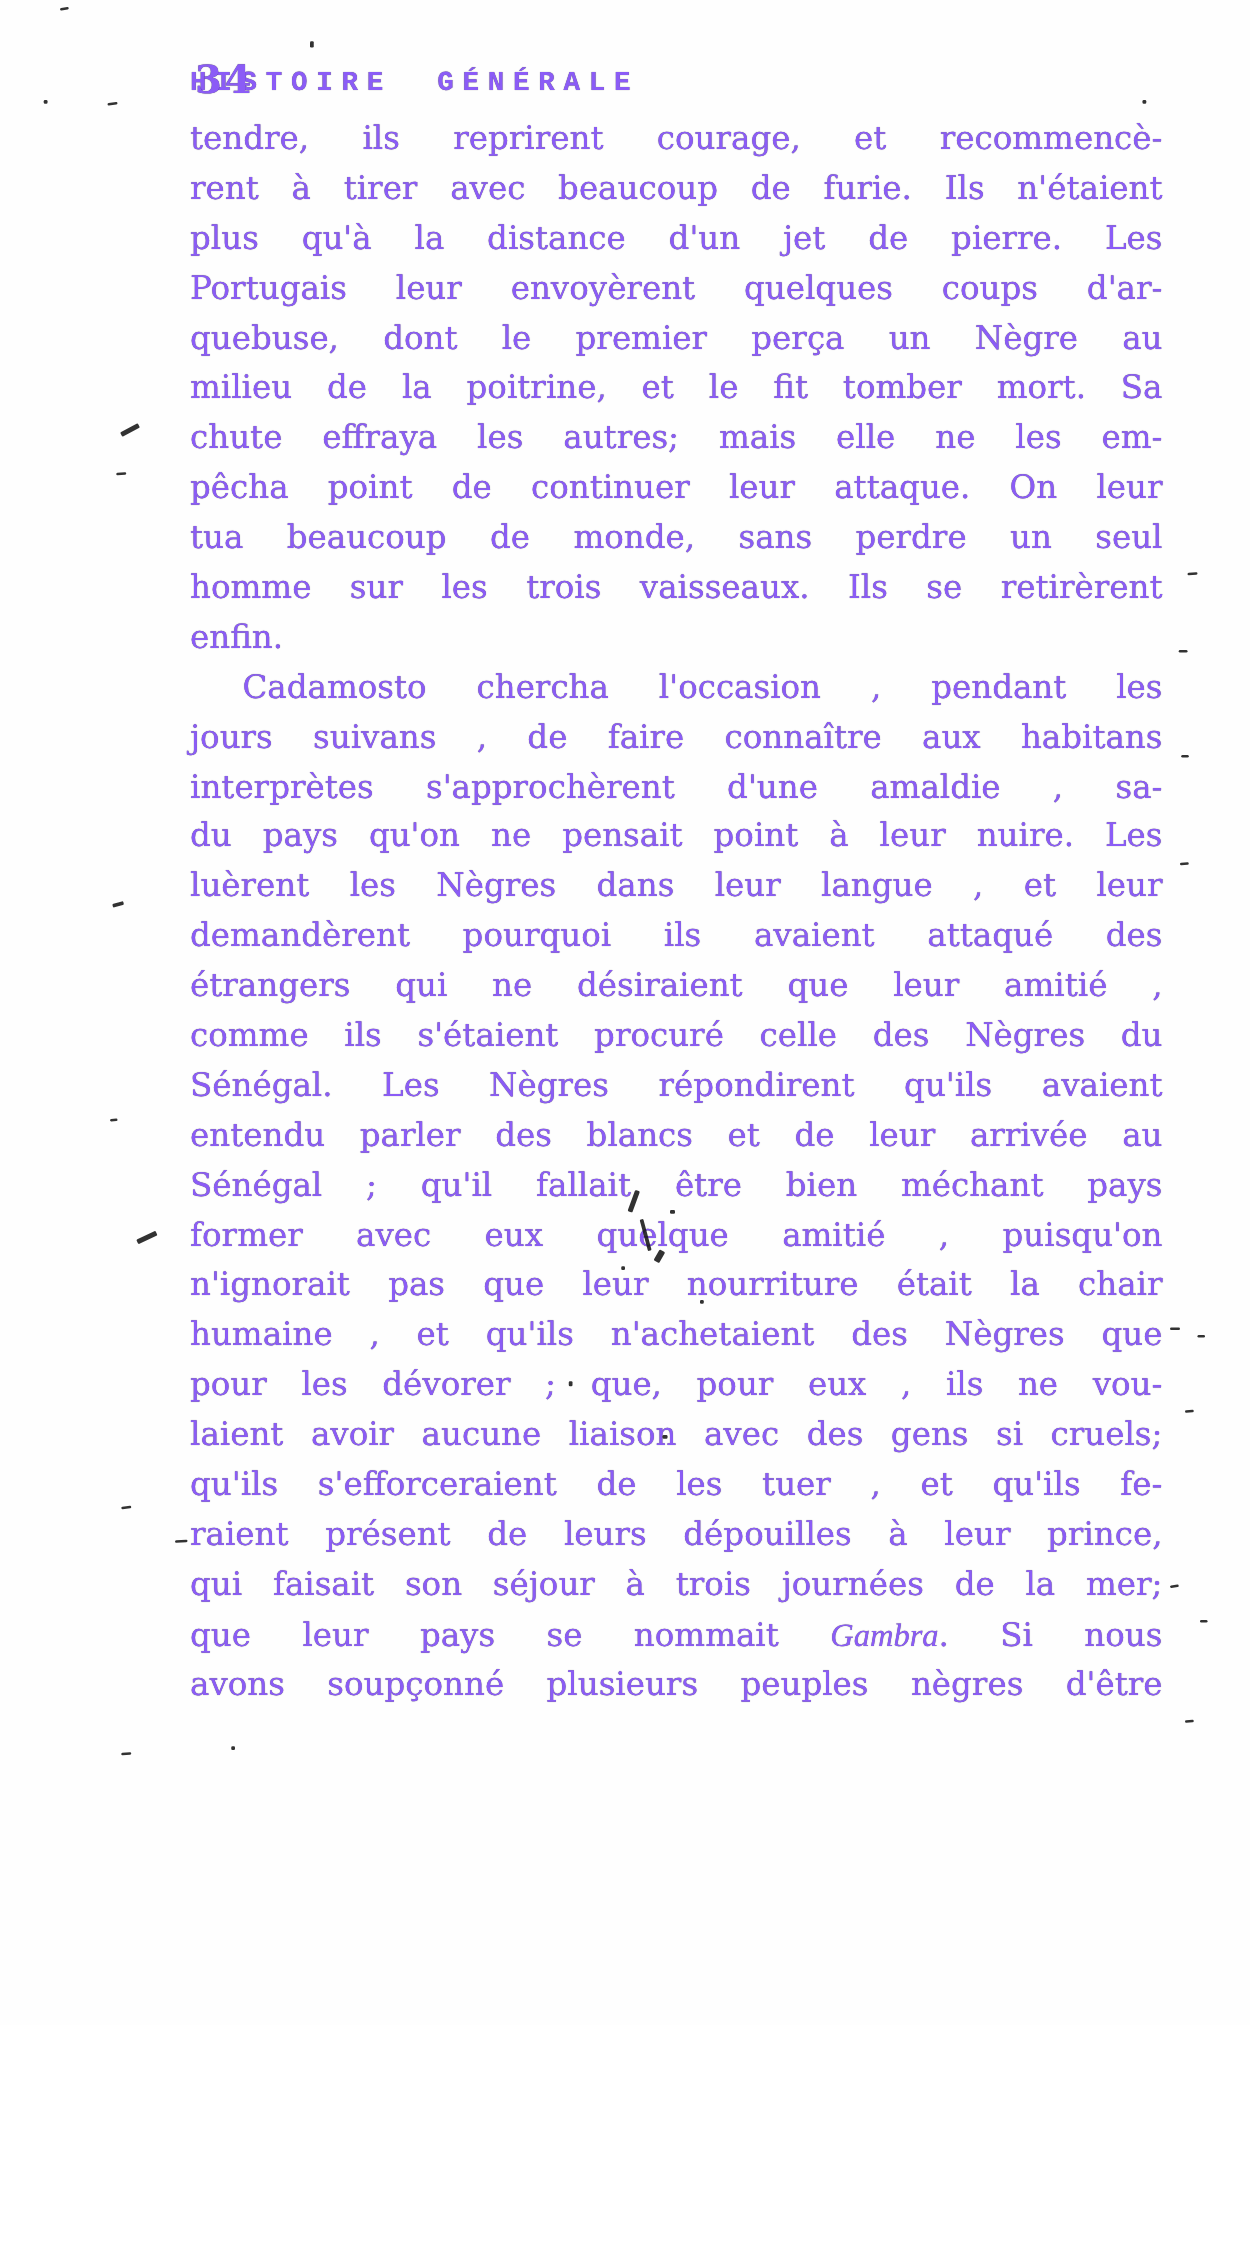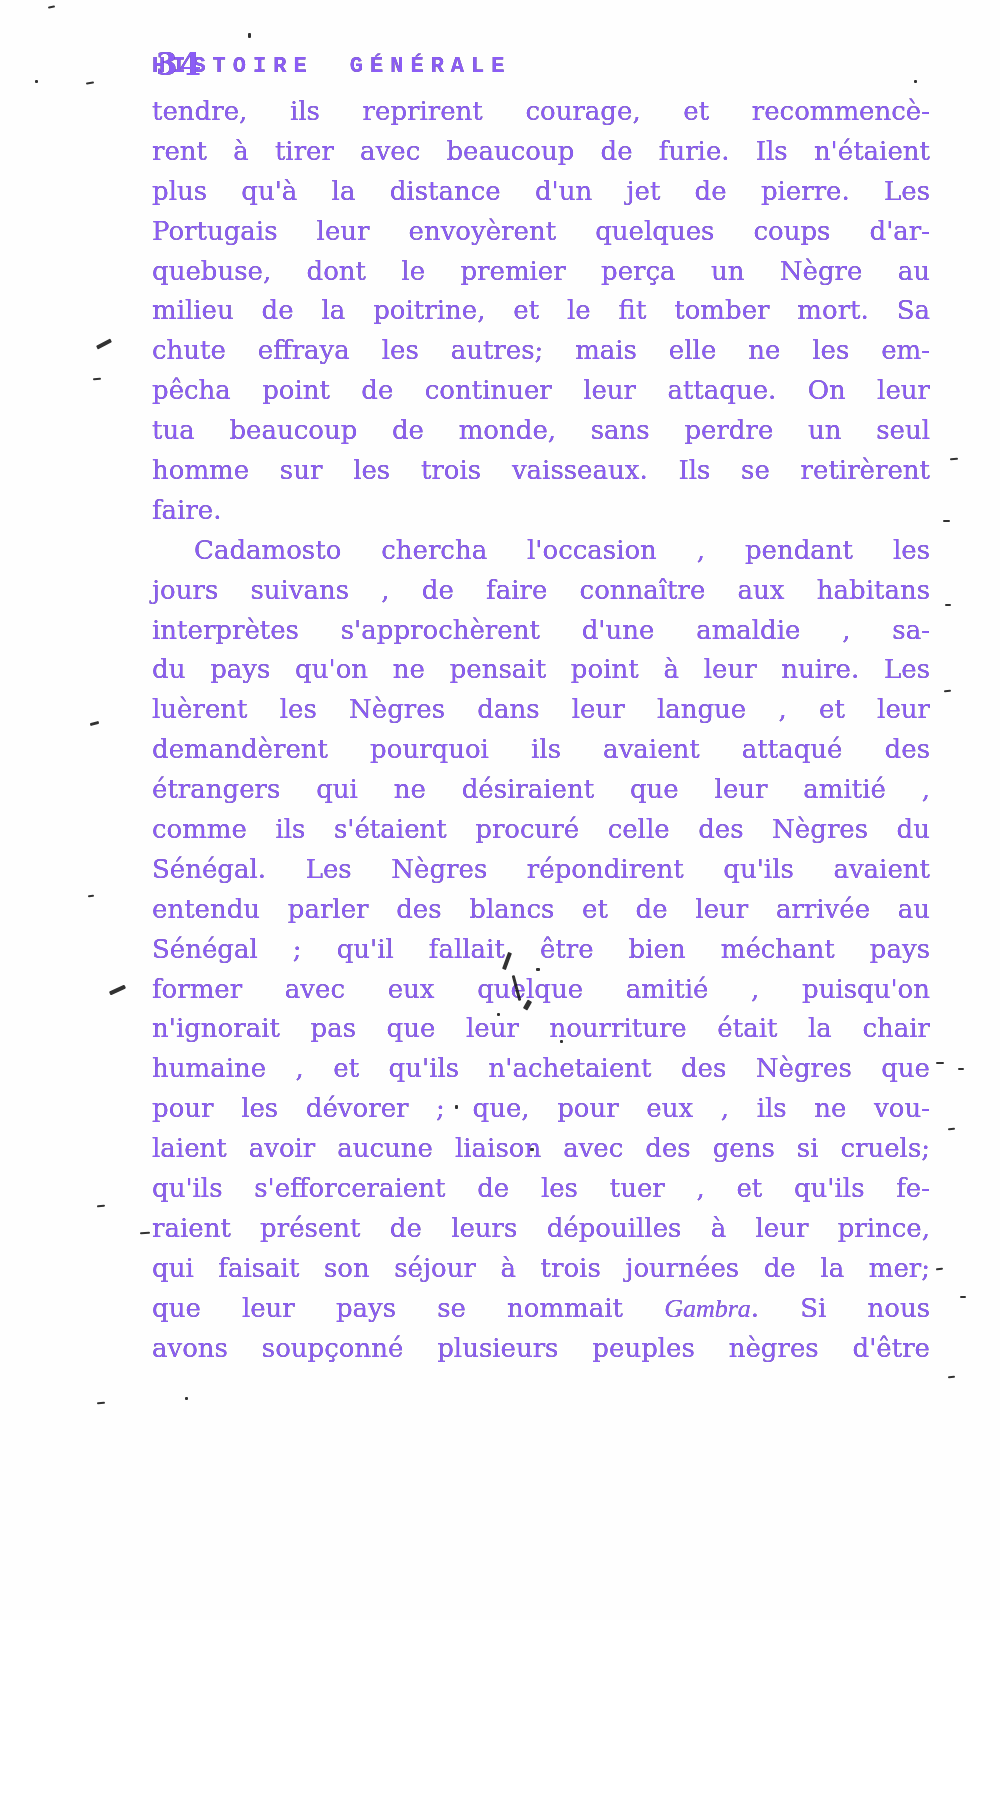--- a/index.html
+++ b/index.html
@@ -81,21 +81,21 @@
       <div class="line just">tendre, ils reprirent courage, et recommencè-</div>
       <div class="line just">rent à tirer avec beaucoup de furie. Ils n'étaient</div>
       <div class="line just">plus qu'à la distance d'un jet de pierre. Les</div>
       <div class="line just">Portugais leur envoyèrent quelques coups d'ar-</div>
       <div class="line just">quebuse, dont le premier perça un Nègre au</div>
       <div class="line just">milieu de la poitrine, et le fit tomber mort. Sa</div>
       <div class="line just">chute effraya les autres; mais elle ne les em-</div>
       <div class="line just">pêcha point de continuer leur attaque. On leur</div>
       <div class="line just">tua beaucoup de monde, sans perdre un seul</div>
       <div class="line just">homme sur les trois vaisseaux. Ils se retirèrent</div>
-      <div class="line">faire.</div>
+      <div class="line">enfin.</div>
       <div class="line just indent">Cadamosto chercha l'occasion , pendant les</div>
       <div class="line just">jours suivans , de faire connaître aux habitans</div>
       <div class="line just">interprètes s'approchèrent d'une amaldie , sa-</div>
       <div class="line just">du pays qu'on ne pensait point à leur nuire. Les</div>
       <div class="line just">luèrent les Nègres dans leur langue , et leur</div>
       <div class="line just">demandèrent pourquoi ils avaient attaqué des</div>
       <div class="line just">étrangers qui ne désiraient que leur amitié ,</div>
       <div class="line just">comme ils s'étaient procuré celle des Nègres du</div>
       <div class="line just">Sénégal. Les Nègres répondirent qu'ils avaient</div>
       <div class="line just">entendu parler des blancs et de leur arrivée au</div>

